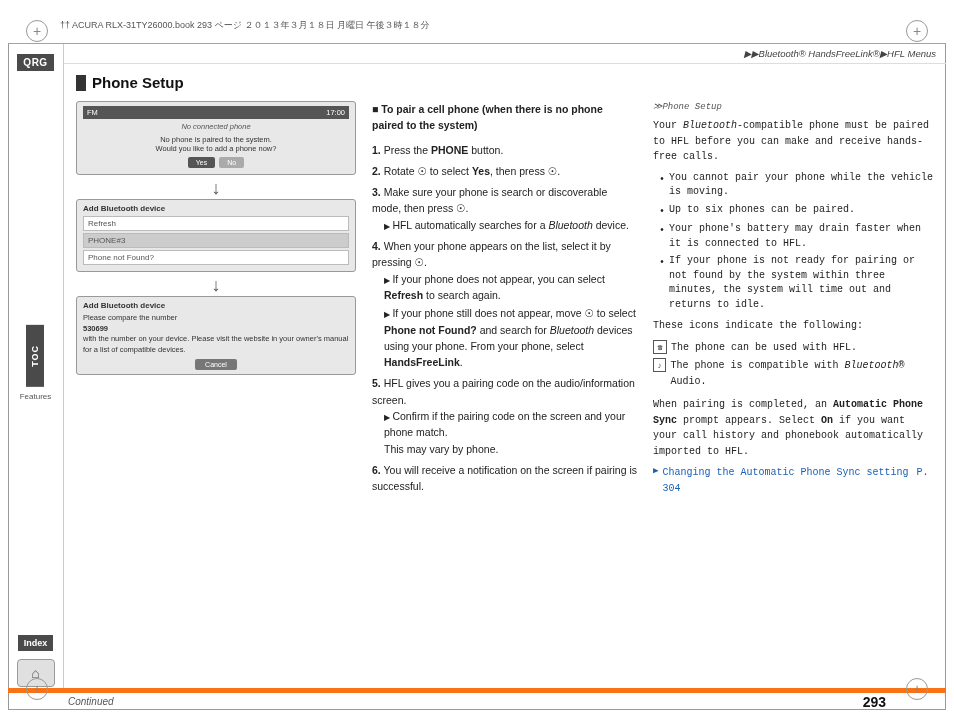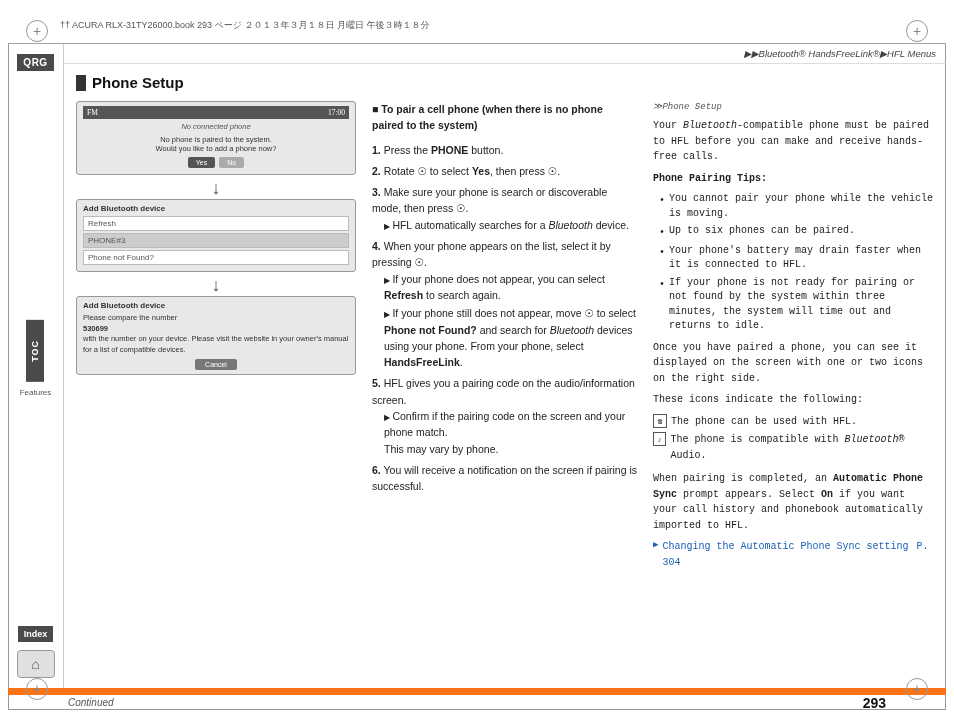--- a/index.html
+++ b/index.html
@@ -155,21 +155,20 @@
       color: #333;
     }
     .phone-screen-header {
       background: #555;
       color: #fff;
       font-size: 7.5px;
       padding: 2px 4px;
       margin-bottom: 3px;
       display: flex;
       justify-content: space-between;
-      font-family: Liberation Serif, serif;
     }
     .phone-screen-body {
       font-size: 8px;
       color: #444;
       padding: 2px;
       text-align: center;
     }
     .phone-btn-row {
       display: flex;
       gap: 4px;
@@ -317,21 +316,21 @@
       color: #1a5fb4;
       text-decoration: none;
       font-size: 10px;
     }
 
     
     .bottom-bar {
       position: absolute;
       bottom: 8px; left: 8px; right: 8px;
       height: 22px;
-      border-top: 7px solid #f97316;
+      border-top: 5px solid #f97316;
       display: flex;
       align-items: center;
       justify-content: space-between;
       padding: 4px 60px;
     }
     .continued-text {
       font-size: 10px;
       color: #555;
       font-style: italic;
     }
@@ -374,21 +373,21 @@
 <div class="left-sidebar">
   <div class="qrg-badge">QRG</div>
 
   <div style="flex:1; display:flex; align-items:center; justify-content:center; width:100%;">
     <div style="display:flex;flex-direction:column;align-items:center;gap:4px;">
       <div class="toc-btn">TOC</div>
       <div class="toc-label">Features</div>
     </div>
   </div>
 
-  <div style="display:flex;flex-direction:column;align-items:center;gap:8px;margin-bottom:10px;">
+  <div style="display:flex;flex-direction:column;align-items:center;gap:8px;margin-bottom:1px;">
     <div class="index-btn">Index</div>
     <div class="home-btn">⌂</div>
   </div>
 </div>
 
 <div style="position:absolute;top:66px;left:64px;right:8px;bottom:30px;padding:8px 12px;display:flex;flex-direction:column;">
 
   <div class="section-header">
     <div class="section-block"></div>
     <span class="section-title">Phone Setup</span>
@@ -471,42 +470,40 @@
         </div>
       </div>
     </div>
 
     <div class="right-col">
       <div style="font-size:9px;color:#555;font-style:italic;margin-bottom:6px;">≫Phone Setup</div>
 
       <div class="right-body">
         <p>Your <em>Bluetooth</em>-compatible phone must be paired to HFL before you can make and receive hands-free calls.</p>
 
-        <p style="font-weight:bold;">Phone Pairing Tips:</p>
 
         <div class="bullet-list">
           <div class="bullet-item">
             <span class="bullet-dot">•</span>
             <span>You cannot pair your phone while the vehicle is moving.</span>
           </div>
           <div class="bullet-item">
             <span class="bullet-dot">•</span>
             <span>Up to six phones can be paired.</span>
           </div>
           <div class="bullet-item">
             <span class="bullet-dot">•</span>
             <span>Your phone's battery may drain faster when it is connected to HFL.</span>
           </div>
           <div class="bullet-item">
             <span class="bullet-dot">•</span>
             <span>If your phone is not ready for pairing or not found by the system within three minutes, the system will time out and returns to idle.</span>
           </div>
         </div>
 
-        <p>Once you have paired a phone, you can see it displayed on the screen with one or two icons on the right side.</p>
 
         <p>These icons indicate the following:</p>
 
         <div style="display:flex;align-items:flex-start;gap:4px;margin-bottom:3px;">
           <span class="icon-phone">☎</span>
           <span>The phone can be used with HFL.</span>
         </div>
         <div style="display:flex;align-items:flex-start;gap:4px;margin-bottom:8px;">
           <span class="icon-phone">♪</span>
           <span>The phone is compatible with <em>Bluetooth</em>® Audio.</span>

